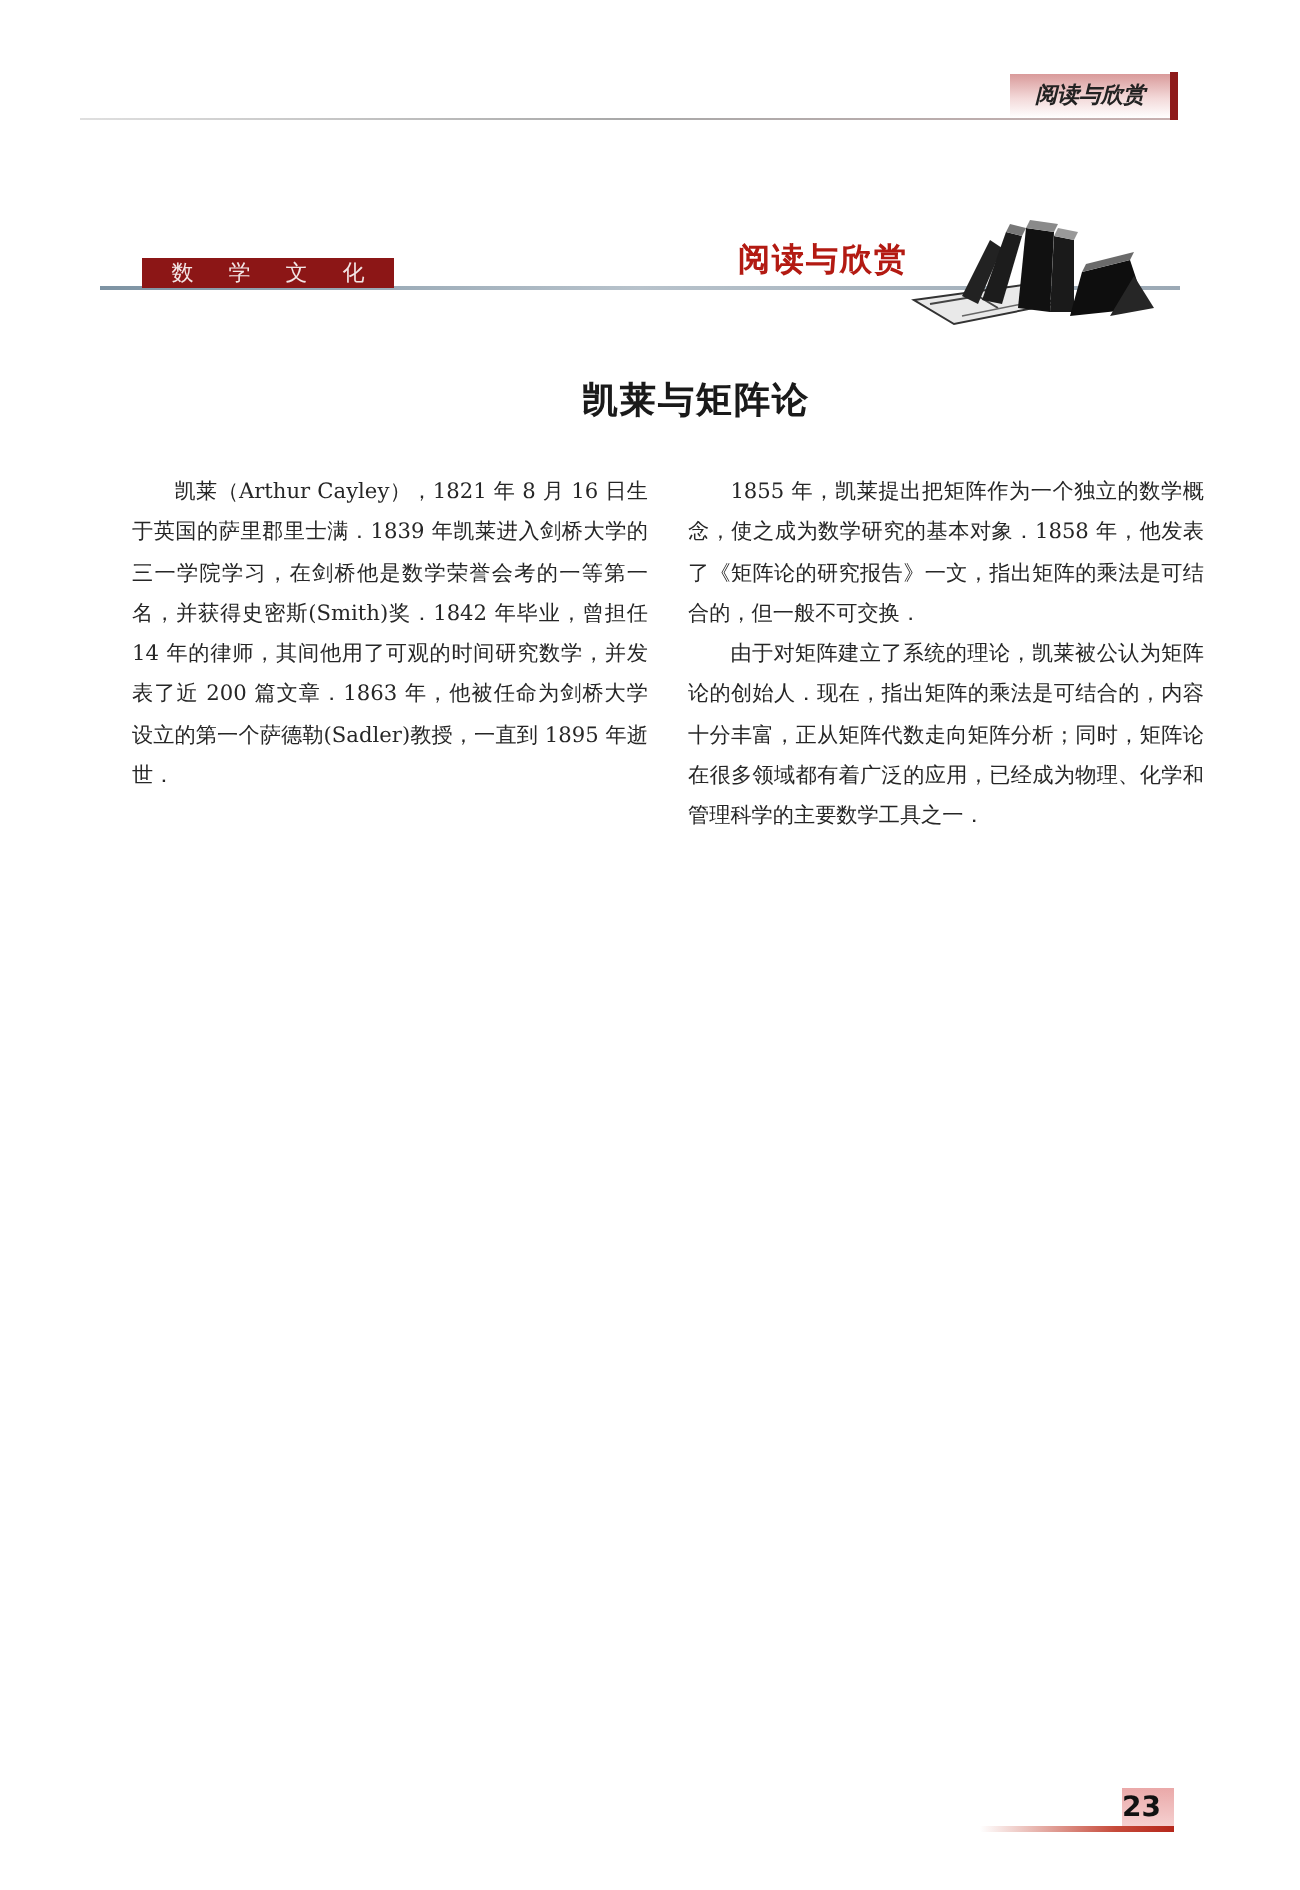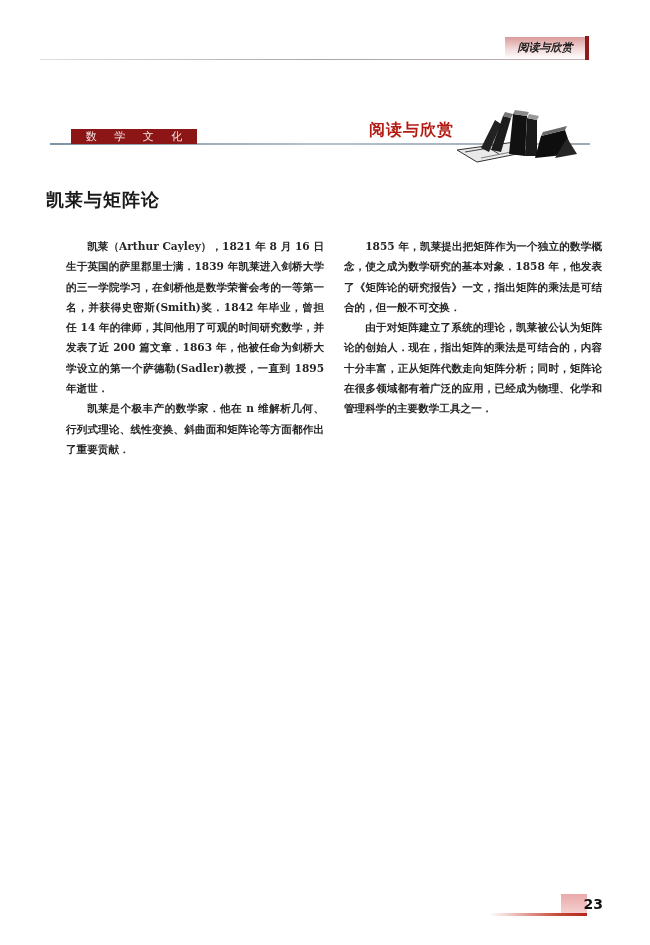--- a/index.html
+++ b/index.html
@@ -19,34 +19,34 @@
   .section-line { position:absolute; left:50px; top:143px; width:540px; height:2px;
     background:linear-gradient(to right, #7d93a3, #b7c2cb 50%, #9ba9b5); }
   .culture-tag { position:absolute; left:71px; top:129px; width:126px; height:15px;
     background:#8c1616; display:flex; justify-content:space-around; align-items:center; padding:0 6px; }
   .culture-tag span { color:#f3e6e6; font-size:11px; font-family:"DejaVu Sans", sans-serif; }
   .reading-title { position:absolute; left:369px; top:120px; font-size:16px; font-weight:bold;
     color:#b31a12; font-family:"DejaVu Sans", sans-serif; letter-spacing:1px; }
   .books-icon { position:absolute; left:455px; top:108px; width:125px; height:58px; }
 
   
-  .article-title { position:absolute; left:0; width:650px; top:188px; text-align:left;
+  .article-title { position:absolute; left:0; width:650px; top:188px; text-align:center;
     font-size:18px; font-weight:bold; color:#1a1a1a; letter-spacing:1px;padding-left:46px; }
 
   
   .col { position:absolute; top:236px; width:258px; font-size:10.6px; line-height:20.3px;
-    text-align:justify; color:#262626;font-weight:bold; }
+    text-align:justify; color:#262626; }
   .col.left { left:66px; }
   .col.right { left:344px; }
   .col p { text-indent:2em; }
 
   
   .page-num-bg { position:absolute; left:561px; top:894px; width:26px; height:20px;
     background:linear-gradient(to bottom, #eaa9a9, #f6d2d2); }
-  .page-num { position:absolute; left:561px; top:894px; width:42px; height:20px; text-align:right;
+  .page-num { position:absolute; left:561px; top:894px; width:42px; height:20px; text-align:left;
     line-height:20px; font-size:14px; font-weight:bold; color:#111; font-family:"DejaVu Sans", sans-serif; }
   .footer-line { position:absolute; left:490px; top:913px; width:97px; height:3px;
     background:linear-gradient(to right, rgba(210,120,110,0), #c64a3a 70%, #b5271b); }
 </style>
 </head>
 <body>
 
 <div class="run-header-line"></div>
 <div class="run-header-tag">
   <span>阅读与欣赏</span>
@@ -76,21 +76,20 @@
   <polygon points="72,10 82,12 84,8 74,6" fill="#999"></polygon>
   <polygon points="80,50 86,28 110,22 118,46" fill="#0e0e0e"></polygon>
   <polygon points="86,28 110,22 112,18 88,24" fill="#6a6a6a"></polygon>
   <polygon points="100,50 112,30 122,46" fill="#262626"></polygon>
 </svg>
 
 <div class="article-title">凯莱与矩阵论</div>
 
 <div class="col left">
   <p>凯莱（Arthur Cayley），1821 年 8 月 16 日生于英国的萨里郡里士满．1839 年凯莱进入剑桥大学的三一学院学习，在剑桥他是数学荣誉会考的一等第一名，并获得史密斯(Smith)奖．1842 年毕业，曾担任 14 年的律师，其间他用了可观的时间研究数学，并发表了近 200 篇文章．1863 年，他被任命为剑桥大学设立的第一个萨德勒(Sadler)教授，一直到 1895 年逝世．</p>
-  <p>凯莱是个极丰产的数学家．他在 n 维解析几何、行列式理论、线性变换、斜曲面和矩阵论等方面都作出了重要贡献．</p>
 </div>
 
 <div class="col right">
   <p>1855 年，凯莱提出把矩阵作为一个独立的数学概念，使之成为数学研究的基本对象．1858 年，他发表了《矩阵论的研究报告》一文，指出矩阵的乘法是可结合的，但一般不可交换．</p>
   <p>由于对矩阵建立了系统的理论，凯莱被公认为矩阵论的创始人．现在，指出矩阵的乘法是可结合的，内容十分丰富，正从矩阵代数走向矩阵分析；同时，矩阵论在很多领域都有着广泛的应用，已经成为物理、化学和管理科学的主要数学工具之一．</p>
 </div>
 
 <div class="page-num-bg"></div>
 <div class="page-num">23</div>
 <div class="footer-line"></div>

